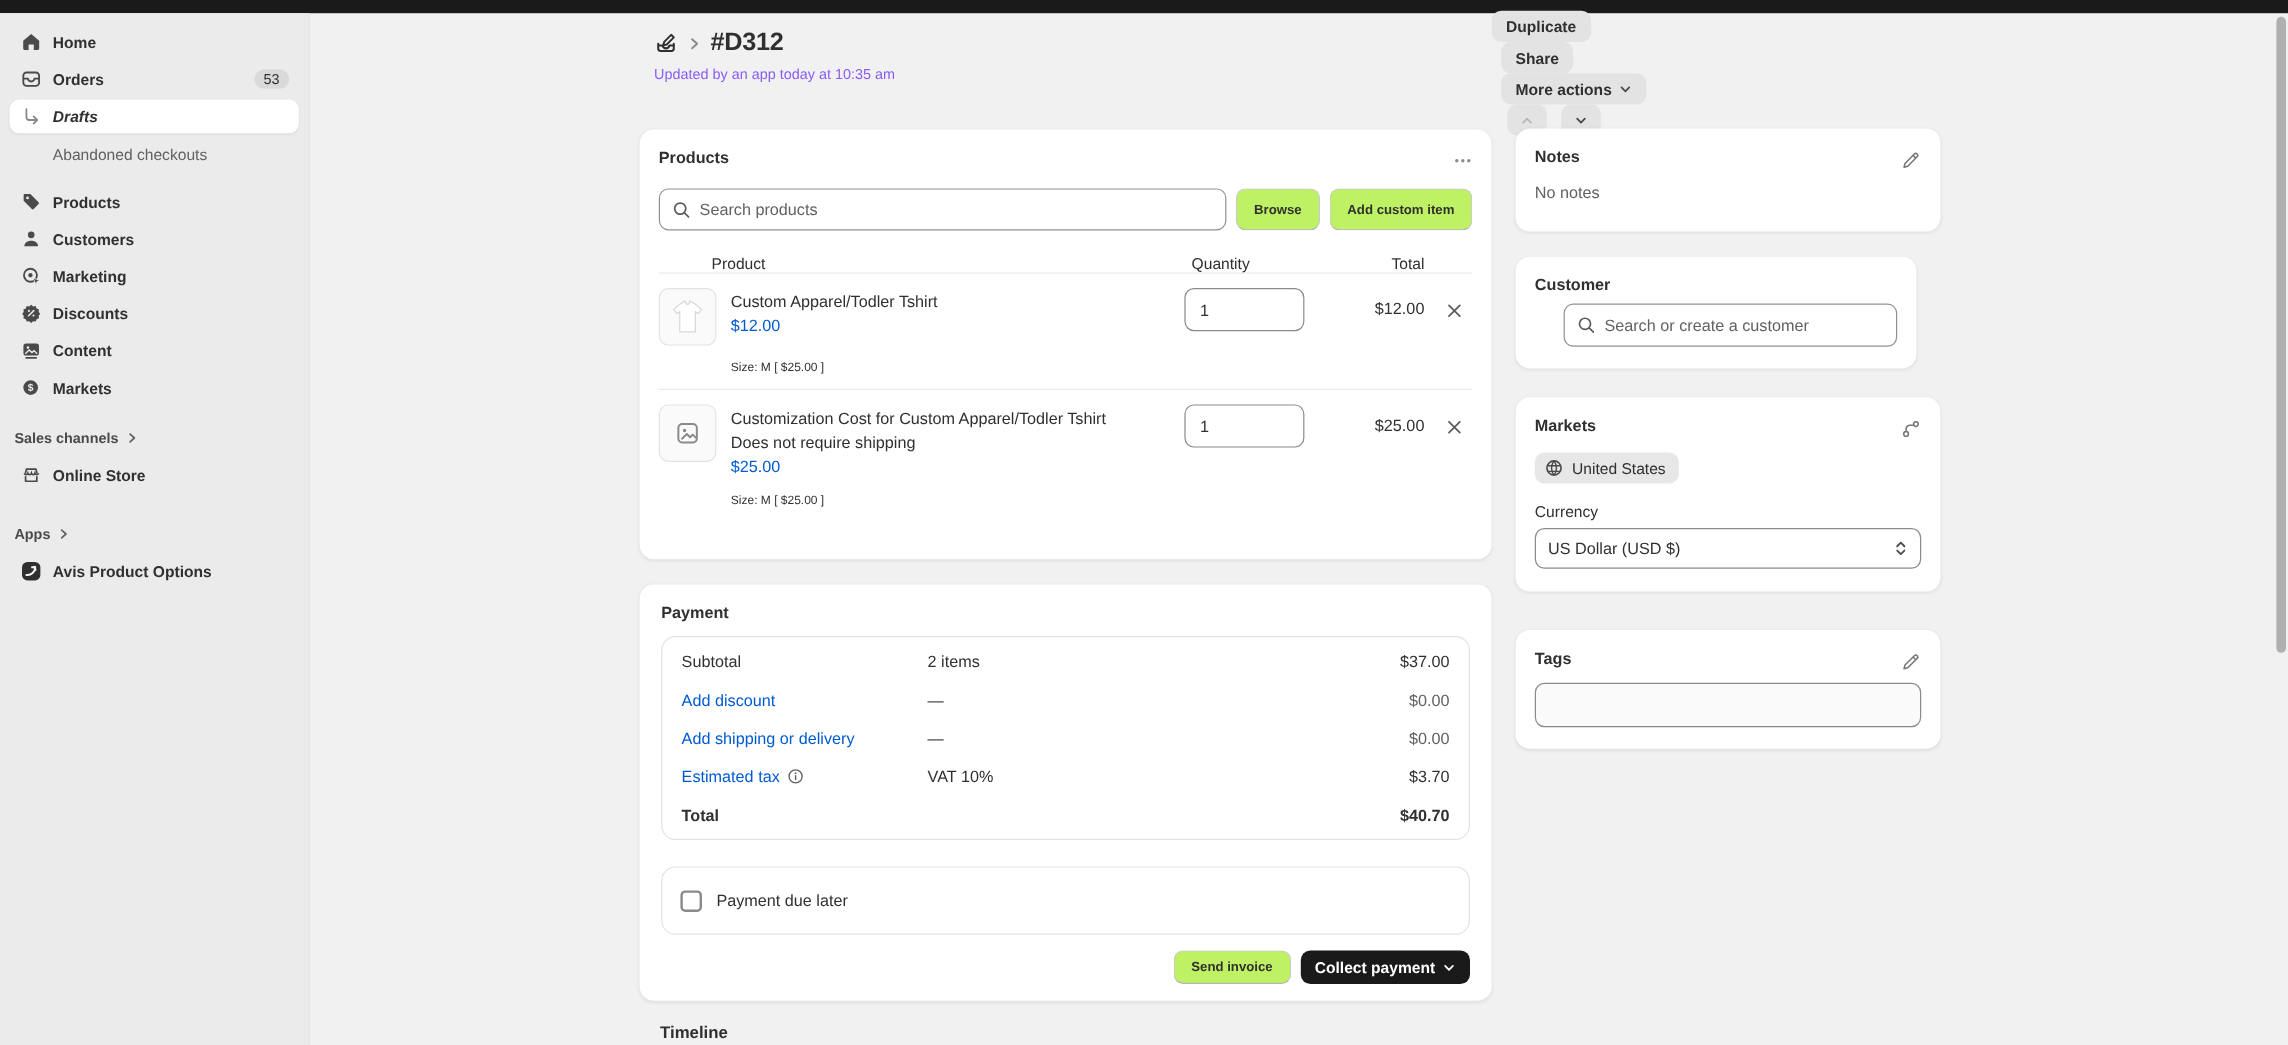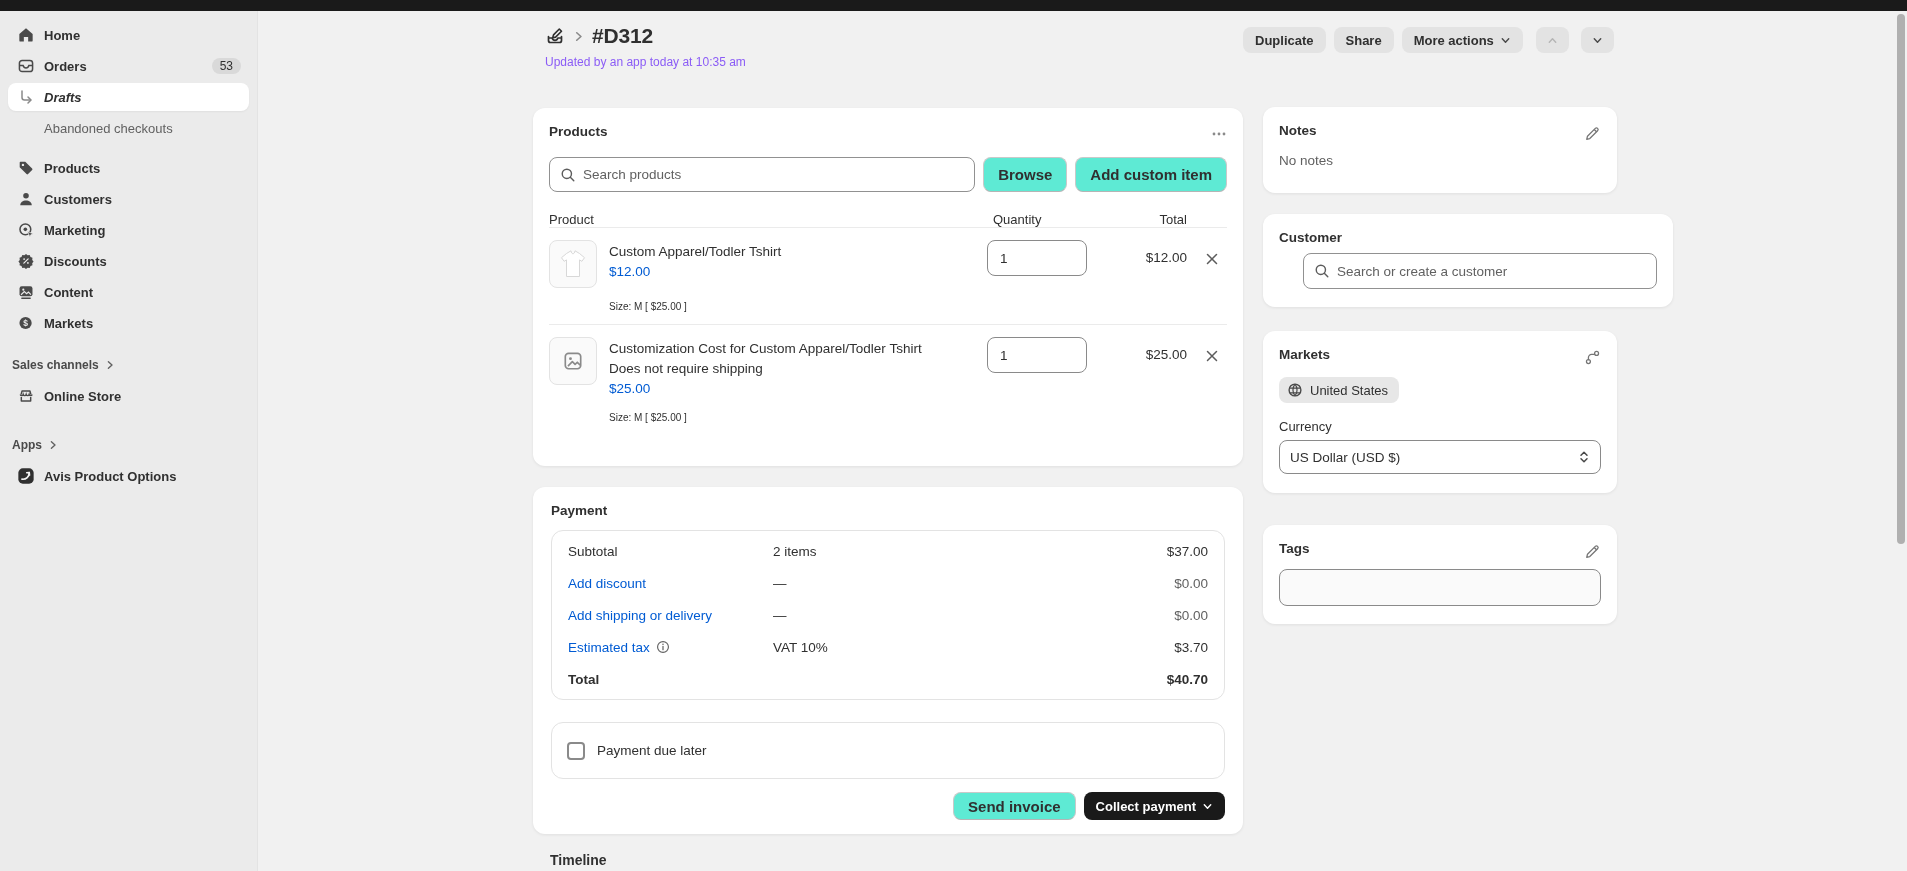--- a/index.html
+++ b/index.html
@@ -22,44 +22,44 @@
   .nav-item.selected { background:#ffffff; box-shadow:0 1px 2px rgba(0,0,0,.05);font-style:italic; }
   .nav-item.muted .nlabel { color:#616161; font-weight:500; }
   .nav-badge { margin-left:auto; background:#d9d9d9; color:#303030; font-size:12px; font-weight:500; padding:1px 8px; border-radius:8px; }
   .nav-section { display:flex; align-items:center; gap:6px; height:16px; padding:0 4px; font-size:12px; font-weight:600; color:#4a4a4a; }
   .mt12{margin-top:12px}.mt20{margin-top:20px}.mt27{margin-top:27px}.mt9{margin-top:9px}
   
   #page-header-left { position:absolute; left:545px; top:24px; }
   .crumb-row { display:flex; align-items:center; gap:8px; }
   #order-title { font-size:21px; font-weight:700; color:#303030; letter-spacing:-.2px; }
   #updated-line { margin-top:7px; font-size:12px; color:#8b5cf6; }
-  #page-header-actions { position:absolute; left:1243px; top:27px; display:flex; align-items:flex-end; }
+  #page-header-actions { position:absolute; left:1243px; top:9px; display:flex; align-items:flex-start;flex-direction:column; }
   .gbtn { height:26px; display:inline-flex; align-items:center; gap:6px; background:#e3e3e3; border:none; border-radius:8px; padding:0 12px; font-family:inherit; font-size:13px; font-weight:600; color:#303030; }
   .gbtn + .gbtn { margin-left:8px; }
   .icon-btn { width:33px; padding:0; justify-content:center; }
   #pager { margin-left:13px; display:flex; gap:4px; }
   
   .card { position:absolute; background:#ffffff; border-radius:12px; box-shadow:0 1px 3px rgba(26,26,26,.08); }
   #products-card { left:533px; top:108px; width:710px; height:358px; padding:16px 16px 0; }
   #payment-card  { left:533px; top:487px; width:710px; height:347px; padding:16px 18px 4px; }
   #notes-card    { left:1263px; top:107px; width:354px; height:86px;  padding:16px; }
-  #customer-card { left:1263px; top:214px; width:410px; height:93px;  padding:16px; }
+  #customer-card { left:1263px; top:214px; width:334px; height:93px;  padding:16px; }
   #markets-card  { left:1263px; top:331px; width:354px; height:162px; padding:16px; }
   #tags-card     { left:1263px; top:525px; width:354px; height:99px;  padding:16px; }
   .card-title { font-size:13.5px; font-weight:700; color:#303030; }
   .card-head { display:flex; align-items:flex-start; justify-content:space-between; }
   .head-icon-btn { background:none; border:none; padding:0; height:20px; display:flex; align-items:center; }
   
   .search-row { margin-top:13px; display:flex; gap:8px; }
   .search-box { flex:1; height:35px; border:1px solid #919191; border-radius:8px; background:#fff; display:flex; align-items:center; padding:0 10px; gap:7px; }
   .search-box input { border:none; outline:none; flex:1; font-family:inherit; font-size:13.5px; color:#303030; background:transparent; }
   .search-box input::placeholder { color:#616161; }
-  .wbtn { height:35px; background:#5eead4; border:1px solid #c9c9c9; border-bottom-color:#b5b5b5; border-radius:8px; padding:0 14px; font-family:inherit; font-size:15px; font-weight:600; color:#303030; white-space:nowrap; }
+  .wbtn { height:35px; background:#bef264; border:1px solid #c9c9c9; border-bottom-color:#b5b5b5; border-radius:8px; padding:0 14px; font-family:inherit; font-size:11px; font-weight:600; color:#303030; white-space:nowrap; }
   .ptable-head { margin-top:20px; display:flex; font-size:13px; color:#303030; }
-  .col-prod { flex:1; }
+  .col-prod { flex:1;margin-left:44px; }
   .col-qty { width:100px; flex:none; }
   .ptable-head .col-qty { padding-left:6px; }
   .col-total { width:100px; flex:none; text-align:right; }
   .col-x { width:40px; flex:none; display:flex; justify-content:flex-end; padding-right:8px; }
   .prow { border-top:1px solid #ebebeb; padding:12px 0; margin-top:0; }
   .prow:first-of-type { margin-top:14px; }
   .prow-main { display:flex; align-items:flex-start; }
   .thumb { width:48px; height:48px; border:1px solid #e3e3e3; border-radius:8px; background:#fafafa; display:flex; align-items:center; justify-content:center; flex:none; }
   .pinfo { flex:1; margin-left:12px; line-height:20px; padding-top:2px; }
   .pname { font-size:13.5px; color:#303030; }

